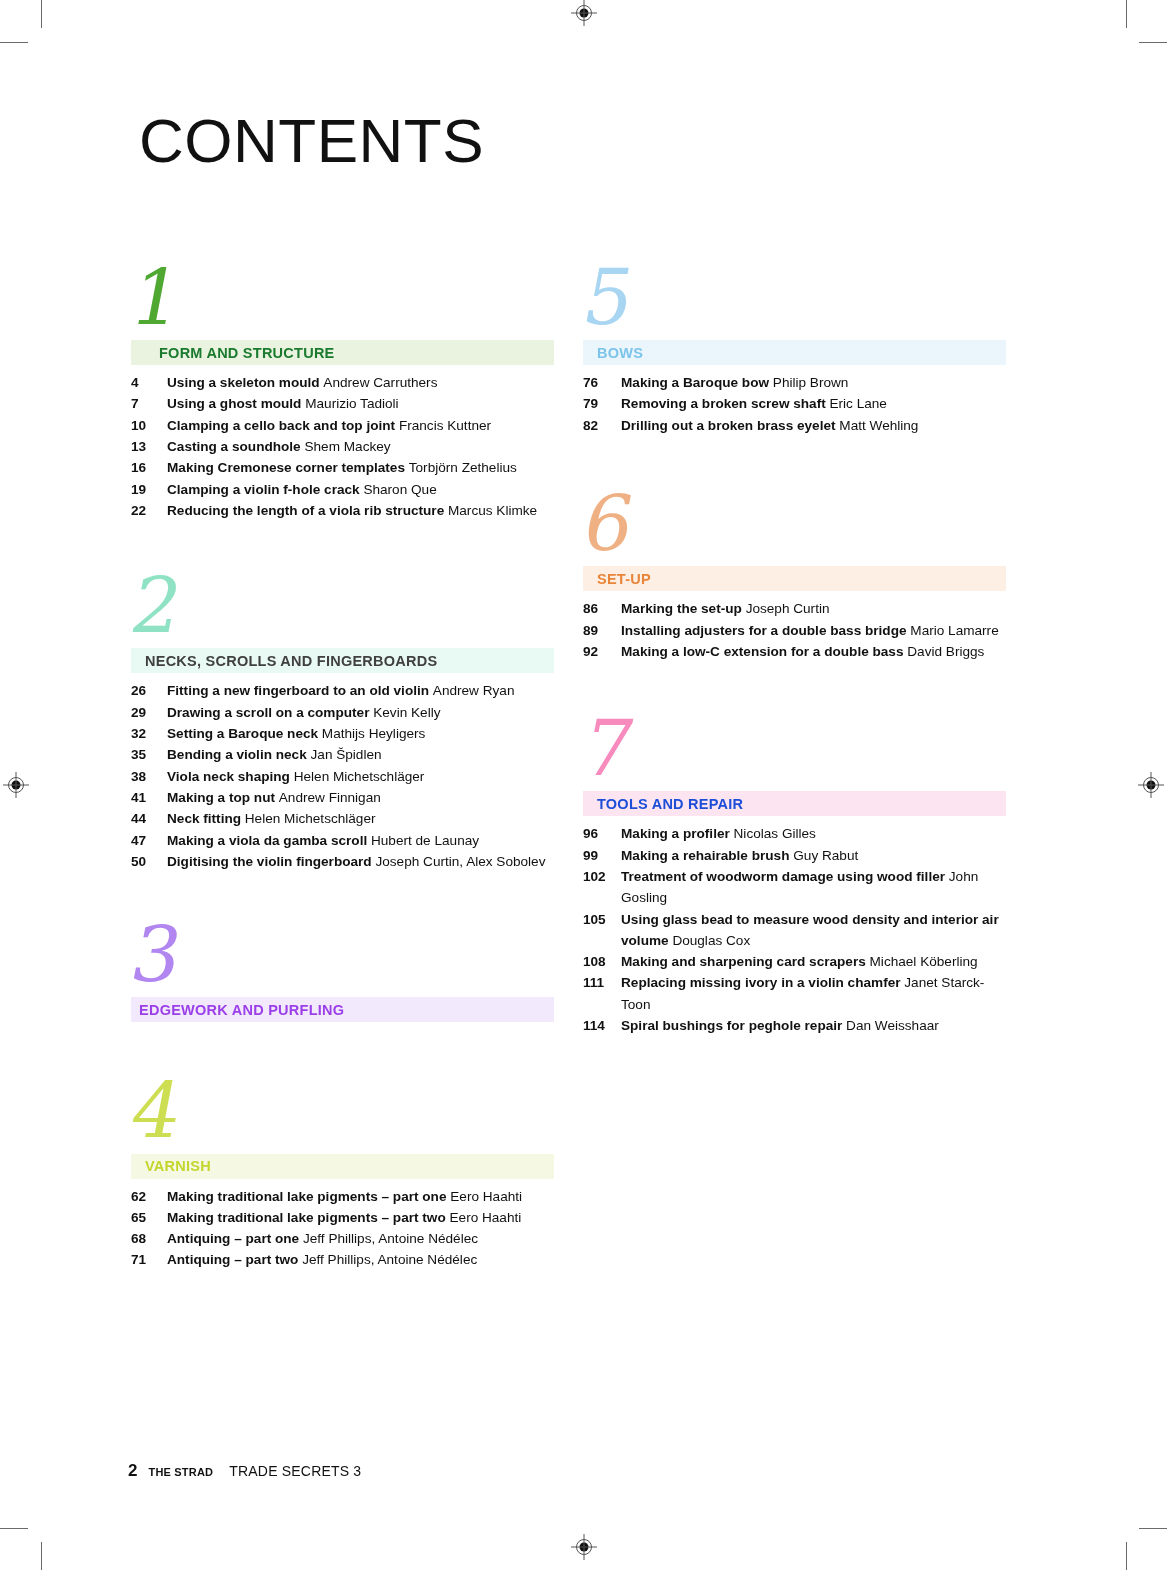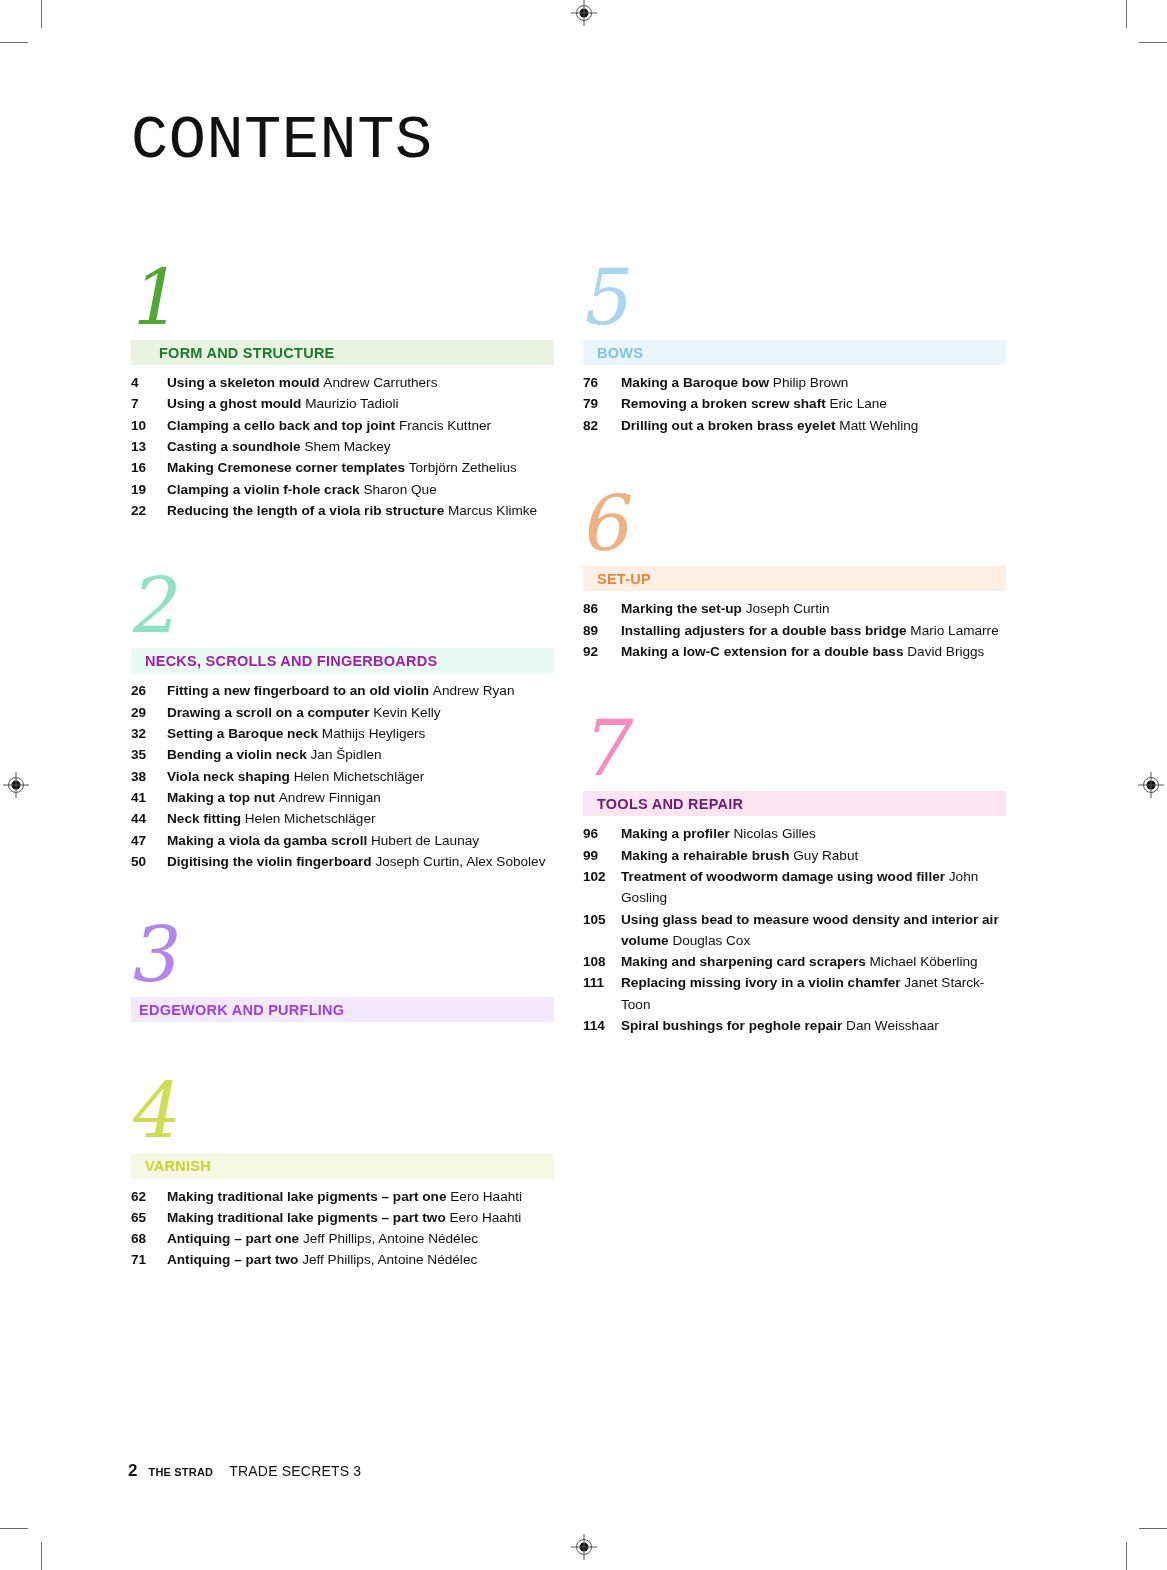--- a/index.html
+++ b/index.html
@@ -30,27 +30,27 @@
   .reg-mark {
     position: absolute;
     width: 26px;
     height: 26px;
   }
   .reg-mark svg { display: block; }
 
   
   .page-title {
     position: absolute;
-    left: 131px;
+    left: 139px;
     top: 110px;
     font-size: 62px;
     font-weight: 300;
     letter-spacing: 0.5px;
     color: #111111;
-    font-family: Liberation Mono, monospace;
+    font-family: Liberation Sans, sans-serif;
     line-height: 1;
   }
 
   
   .col {
     position: absolute;
     width: 423px;
   }
   .col-left  { left: 131px; top: 262px; }
   .col-right { left: 583px; top: 262px; }
@@ -221,21 +221,21 @@
           </div>
           <div class="entry">
             <span class="entry-page">22</span>
             <span class="entry-text"><span class="entry-title">Reducing the length of a viola rib structure </span><span class="entry-author">Marcus Klimke</span></span>
           </div>
         </div>
       </div>
       <div class="section" style="margin-top: 49px;">
         <div class="sec-numeral" style="color: rgb(143, 227, 196);">2</div>
         <div class="sec-bar" style="background: rgb(233, 250, 244);">
-          <span class="sec-bar-label" style="color: #a21caf;">NECKS, SCROLLS AND FINGERBOARDS</span>
+          <span class="sec-bar-label" style="color: #404040;">NECKS, SCROLLS AND FINGERBOARDS</span>
         </div>
         <div class="entries">
           <div class="entry">
             <span class="entry-page">26</span>
             <span class="entry-text"><span class="entry-title">Fitting a new fingerboard to an old violin </span><span class="entry-author">Andrew Ryan</span></span>
           </div>
           <div class="entry">
             <span class="entry-page">29</span>
             <span class="entry-text"><span class="entry-title">Drawing a scroll on a computer </span><span class="entry-author">Kevin Kelly</span></span>
           </div>
@@ -338,21 +338,21 @@
           </div>
           <div class="entry">
             <span class="entry-page">92</span>
             <span class="entry-text"><span class="entry-title">Making a low-C extension for a double bass </span><span class="entry-author">David Briggs</span></span>
           </div>
         </div>
       </div>
       <div class="section" style="margin-top: 51px;">
         <div class="sec-numeral" style="color: rgb(247, 139, 189);">7</div>
         <div class="sec-bar" style="background: rgb(252, 228, 240);">
-          <span class="sec-bar-label" style="color: #701a75;">TOOLS AND REPAIR</span>
+          <span class="sec-bar-label" style="color: #1d4ed8;">TOOLS AND REPAIR</span>
         </div>
         <div class="entries">
           <div class="entry">
             <span class="entry-page">96</span>
             <span class="entry-text"><span class="entry-title">Making a profiler </span><span class="entry-author">Nicolas Gilles</span></span>
           </div>
           <div class="entry">
             <span class="entry-page">99</span>
             <span class="entry-text"><span class="entry-title">Making a rehairable brush </span><span class="entry-author">Guy Rabut</span></span>
           </div>

